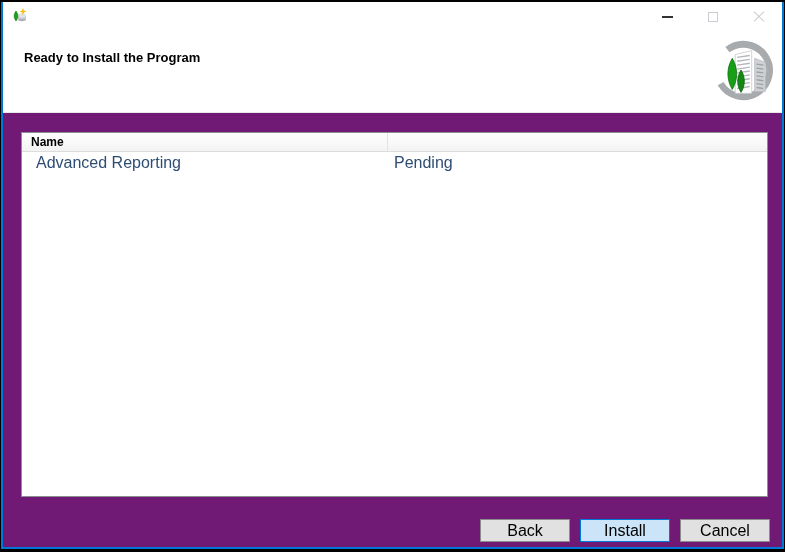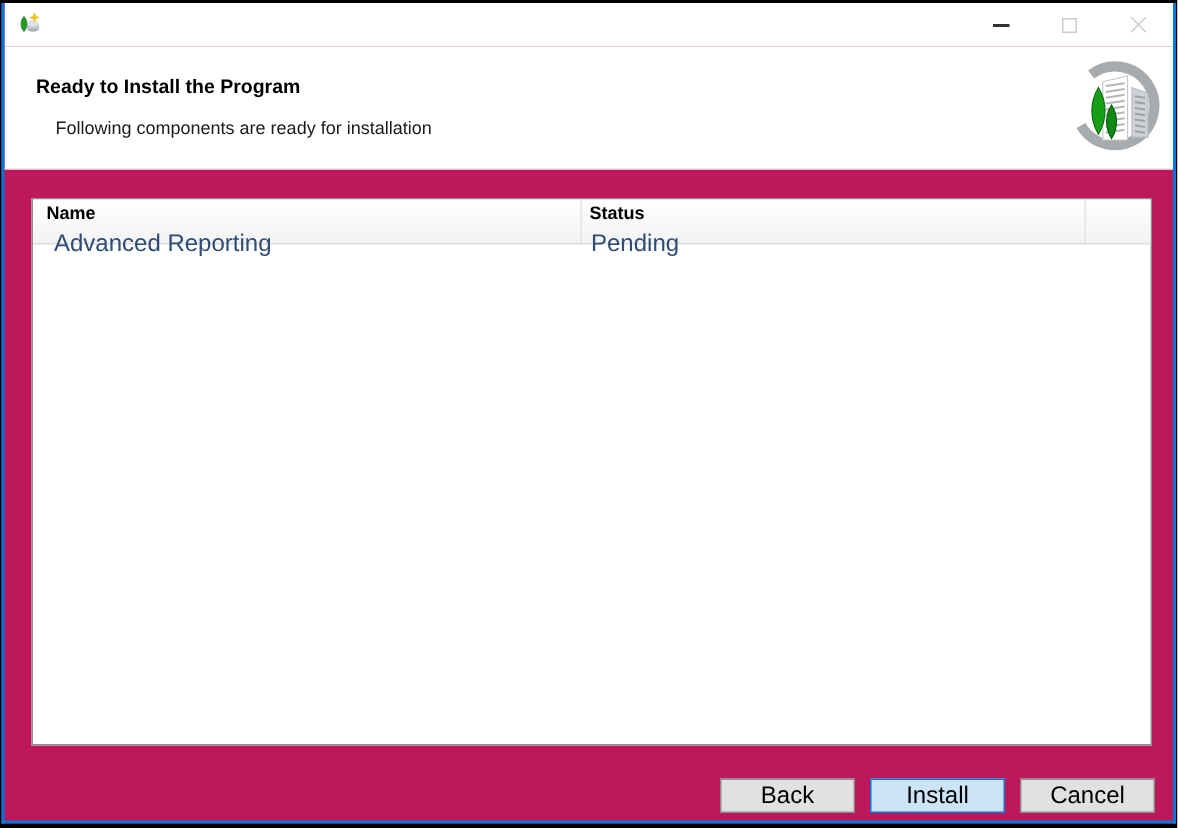--- a/index.html
+++ b/index.html
@@ -9,21 +9,21 @@
   .window {
     position:relative; width:785px; height:552px;
     background:#010101;
     padding:2px 1px 3px 1px;
   }
   .chrome {
     position:relative; width:100%; height:100%;
     border-left:2px solid #0078d7;
     border-right:2px solid #0078d7;
     border-bottom:2px solid #0078d7;
-    background:#be185d;
+    background:#701a75;
     overflow:hidden;
   }
 
   
   .titlebar {
     position:absolute; top:0; left:0; right:0; height:29px;
     background:#ffffff;
   }
   .app-icon { position:absolute; left:9px; top:6px; width:16px; height:16px; }
   .caption-buttons { position:absolute; right:0; top:0; height:29px; display:flex; }
@@ -48,21 +48,21 @@
   .page-title { position:absolute; left:21px; top:19px; font-size:13px; font-weight:bold; }
   .page-subtitle { position:absolute; left:34px; top:47px; font-size:12px; color:#1b1b1b; }
   .logo { position:absolute; right:6px; top:6px; width:68px; height:68px; }
 
   
   .table {
     position:absolute; left:18px; top:130px; width:747px; height:365px;
     background:#ffffff; border:1px solid #8b8f94;
   }
   .thead {
-    position:absolute; left:0; top:0; right:0; height:30px;
+    position:absolute; left:0; top:0; right:0; height:19px;
     background:linear-gradient(#ffffff,#f3f3f4);
     border-bottom:1px solid #dcdcdc;
     display:flex;
   }
   .th { font-size:12px; font-weight:bold; line-height:19px; }
   .th-name   { width:366px; padding-left:9px;  border-right:1px solid #e3e3e3; }
   .th-status { width:336px; padding-left:5px;  border-right:1px solid #e3e3e3; }
   .th-extra  { flex:1; }
   .trow { position:absolute; left:0; top:20px; right:0; height:22px; display:flex; }
   .td { font-size:16px; line-height:20px; color:#2e4d74; }
@@ -102,21 +102,20 @@
           <span class="glyph-max"></span>
         </div>
         <div class="caption-btn">
           <span class="glyph-close"></span>
         </div>
       </div>
     </div>
 
     <div class="header">
       <div class="page-title">Ready to Install the Program</div>
-      <div class="page-subtitle">Following components are ready for installation</div>
       <svg class="logo" viewBox="0 0 70 70">
         <path d="M 20 13 A 27 27 0 1 1 13 48" fill="none" stroke="#a8abae" stroke-width="7"></path>
         <polygon points="28,18 45,14 45,58 28,58" fill="#ffffff" stroke="#c3c6c9" stroke-width="0.8"></polygon>
         <g stroke="#b3b6ba" stroke-width="1.4">
           <line x1="30" y1="21" x2="43" y2="19"></line>
             <line x1="30" y1="25" x2="43" y2="23"></line>
           <line x1="30" y1="29" x2="43" y2="27"></line>
             <line x1="30" y1="33" x2="43" y2="31"></line>
           <line x1="30" y1="37" x2="43" y2="35"></line>
             <line x1="30" y1="41" x2="43" y2="39"></line>
@@ -135,21 +134,20 @@
           <line x1="50" y1="52" x2="57" y2="53"></line>
         </g>
         <path d="M25 22 C19 32 19 44 25 54 C31 44 31 32 25 22 Z" fill="#17a017" stroke="#0b6b0b" stroke-width="0.8"></path>
         <path d="M34 34 C29.5 41 29.5 50 34 57 C38.5 50 38.5 41 34 34 Z" fill="#128a12" stroke="#0a5c0a" stroke-width="0.8"></path>
       </svg>
     </div>
 
     <div class="table">
       <div class="thead">
         <div class="th th-name">Name</div>
-        <div class="th th-status">Status</div>
         <div class="th th-extra"></div>
       </div>
       <div class="trow">
         <div class="td td-name">Advanced Reporting</div>
         <div class="td td-status">Pending</div>
       </div>
     </div>
 
     <button class="btn btn-back">Back</button>
     <button class="btn btn-cancel">Cancel</button>

